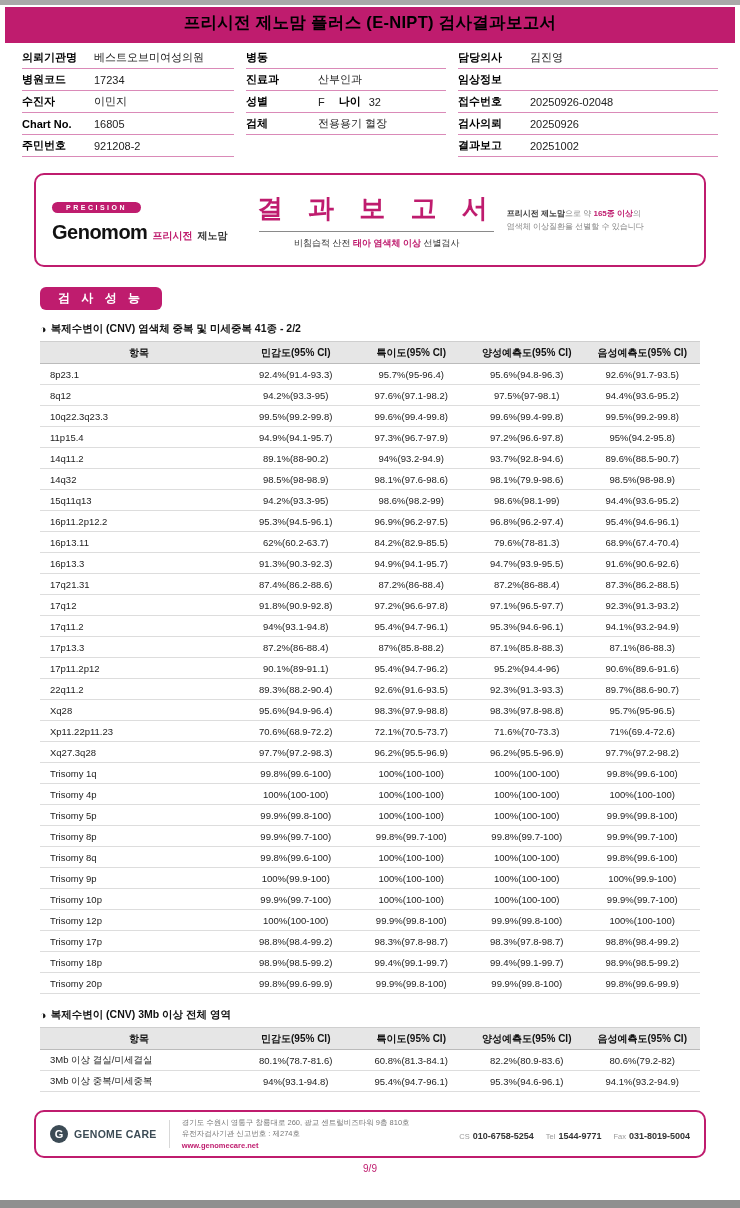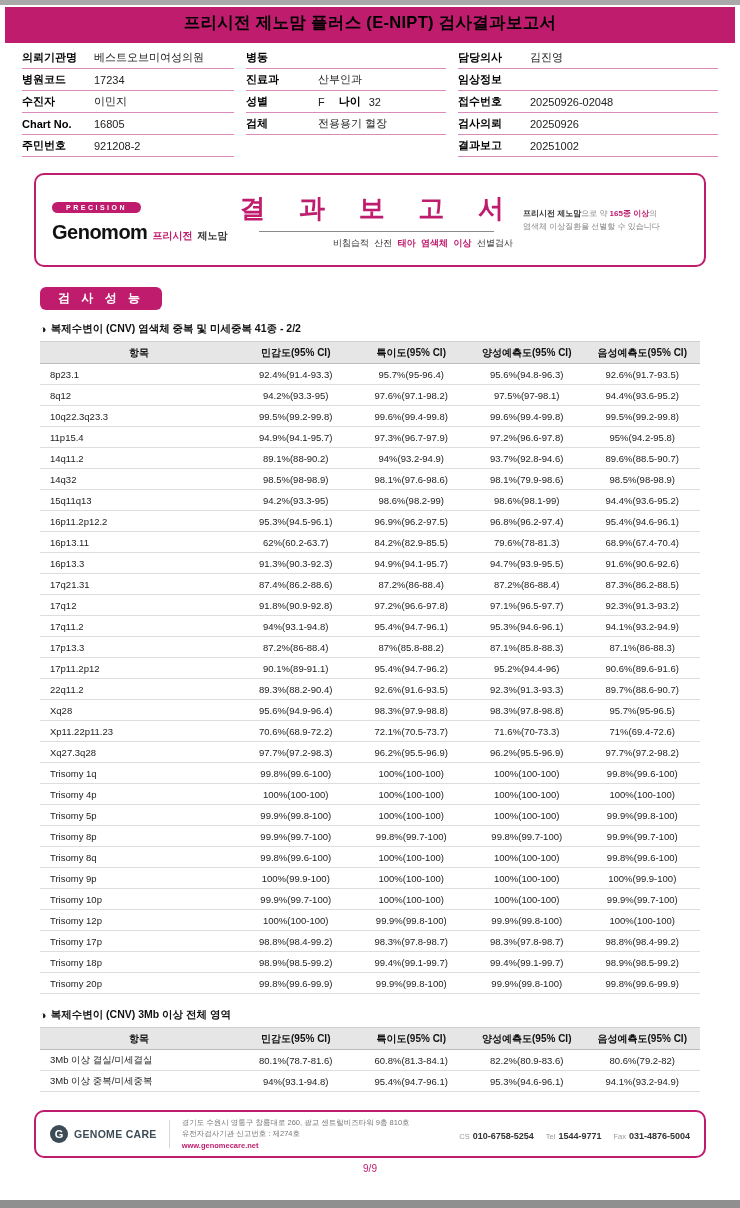--- a/index.html
+++ b/index.html
@@ -18,21 +18,21 @@
   
   .report-box { margin:16px 34px 0; border:2px solid #bf1c6e; border-radius:10px; height:94px;
     display:flex; align-items:center; padding:10px 16px; gap:10px; }
   .logo-block { width:200px; }
   .badge { display:inline-block; background:#bf1c6e; color:#fff; font-size:7px; letter-spacing:2.5px;
     padding:2px 14px; border-radius:8px; font-weight:bold; }
   .logo-line { margin-top:7px; display:flex; align-items:baseline; gap:5px; }
   .logo-en { font-size:20px; font-weight:800; color:#111; letter-spacing:-.5px; }
   .logo-kr1 { font-size:10px; font-weight:bold; color:#bf1c6e; }
   .logo-kr2 { font-size:10px; font-weight:bold; color:#333; }
-  .center-block { flex:1; text-align:right;font-family:Liberation Mono, monospace; }
+  .center-block { flex:1; text-align:center; }
   .rb-title { font-size:26px; font-weight:bold; color:#bf1c6e; letter-spacing:9px; white-space:nowrap; }
   .rb-rule { width:235px; border-top:1px solid #8a8a8a; margin:5px auto; }
   .rb-sub { font-size:9px; color:#333; }
   .rb-sub .hl { color:#bf1c6e; font-weight:bold; }
   .note-block { width:186px; font-size:8px; color:#888; line-height:1.65; }
   .note-block .b { color:#333; font-weight:bold; }
   .note-block .hl { color:#bf1c6e; font-weight:bold; }
   
   .section-label { display:inline-block; margin:20px 0 0 40px; background:#bf1c6e; color:#fff;
     font-size:12px; font-weight:bold; letter-spacing:4px; padding:3px 18px;border-radius:6px; }
@@ -454,21 +454,21 @@
     </div>
     <div class="f-spacer"></div>
     <div class="contacts">
       <span class="contact">
         <span class="cl">CS</span><span class="cv">010-6758-5254</span>
       </span>
       <span class="contact">
         <span class="cl">Tel</span><span class="cv">1544-9771</span>
       </span>
       <span class="contact">
-        <span class="cl">Fax</span><span class="cv">031-4876-5004</span>
+        <span class="cl">Fax</span><span class="cv">031-8019-5004</span>
       </span>
     </div>
   </div>
 
   <div class="page-num">9/9</div>
 
   <div class="bottom-strip"></div>
 </div>
 
 </body></html>

